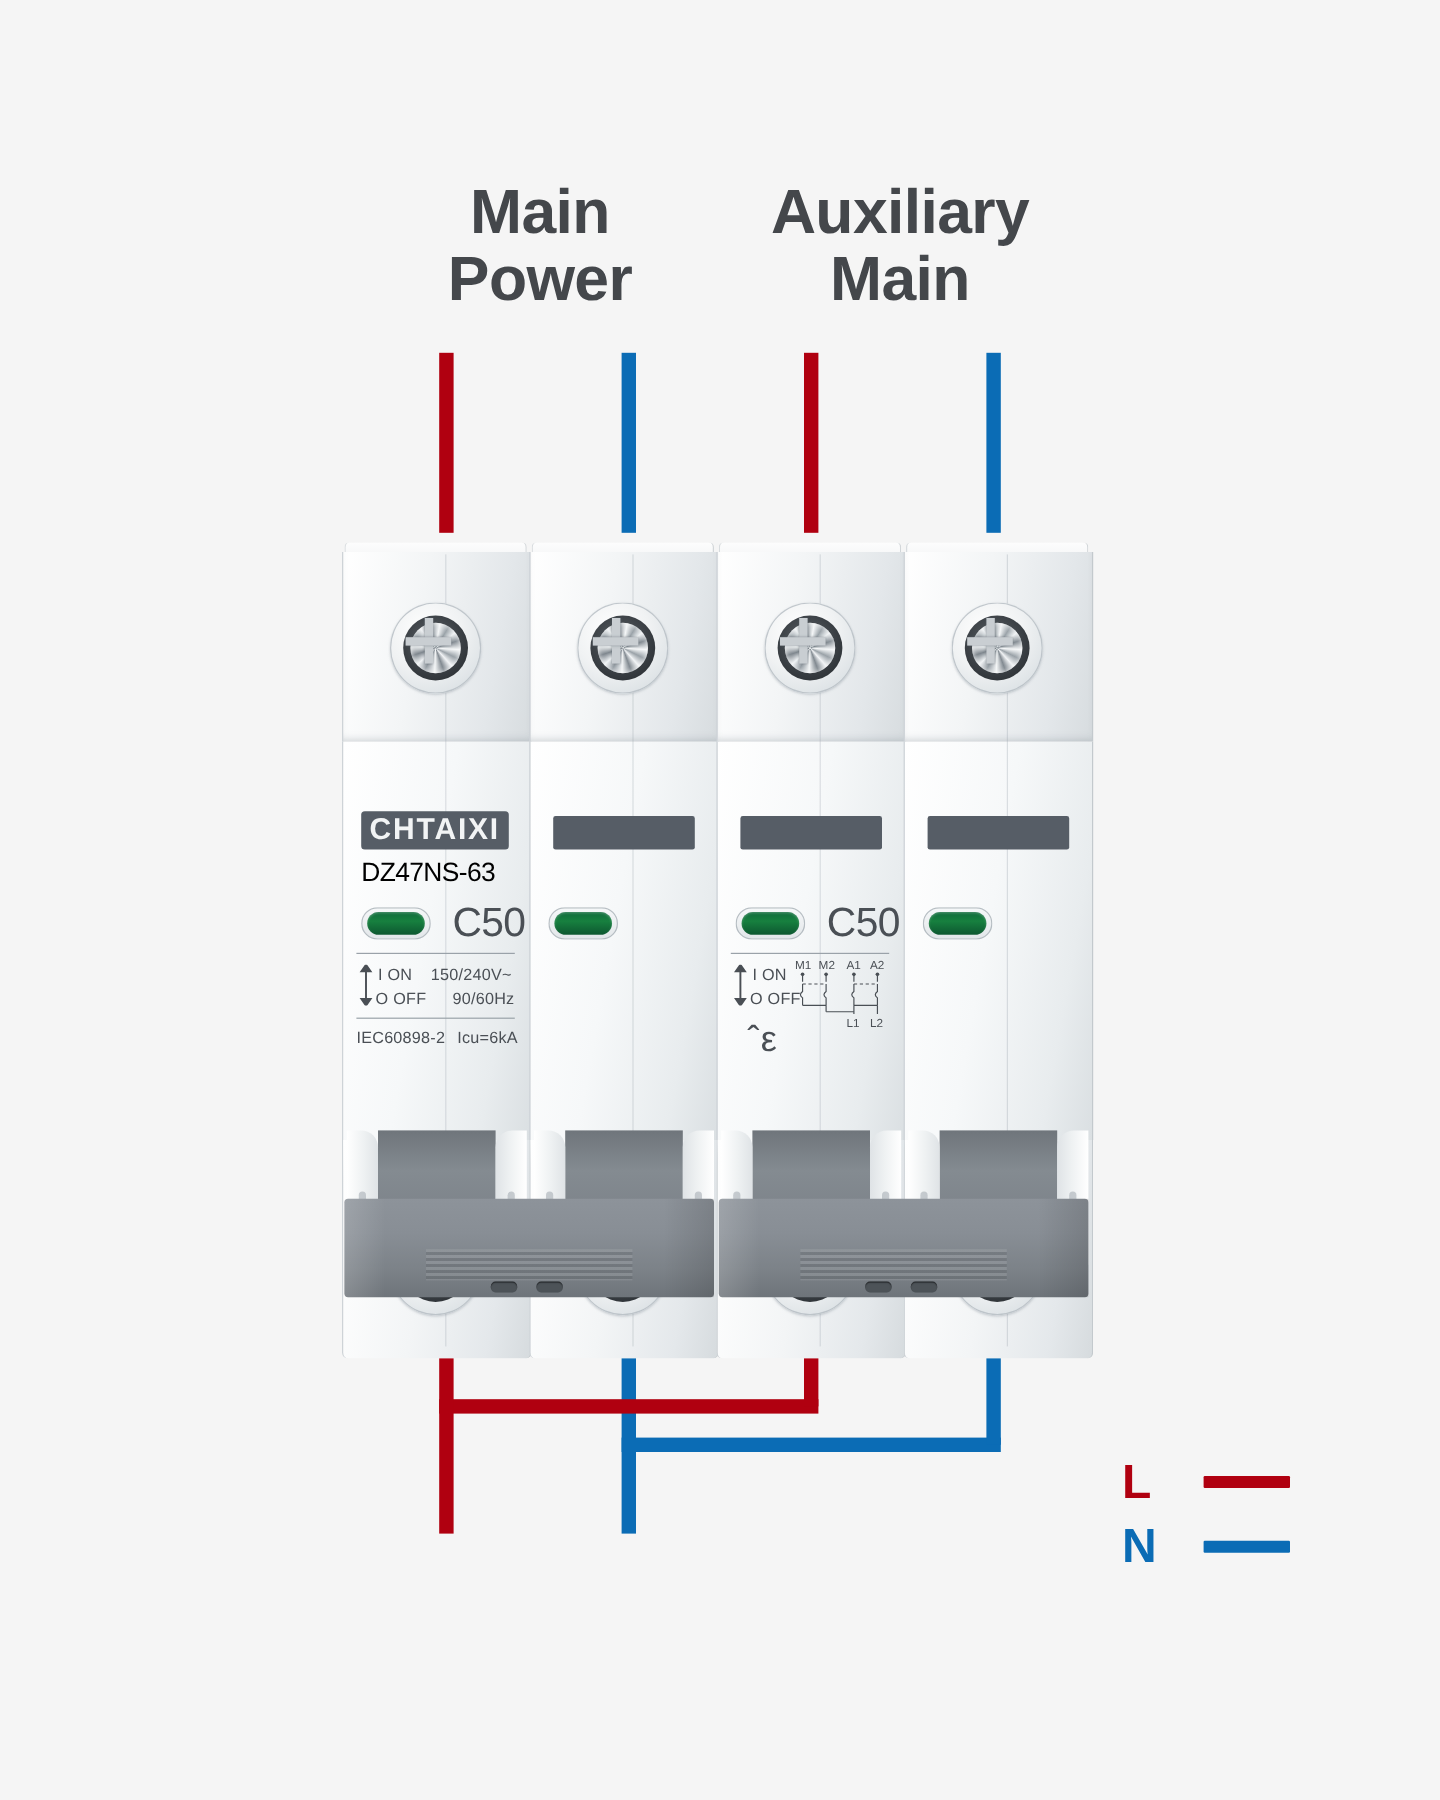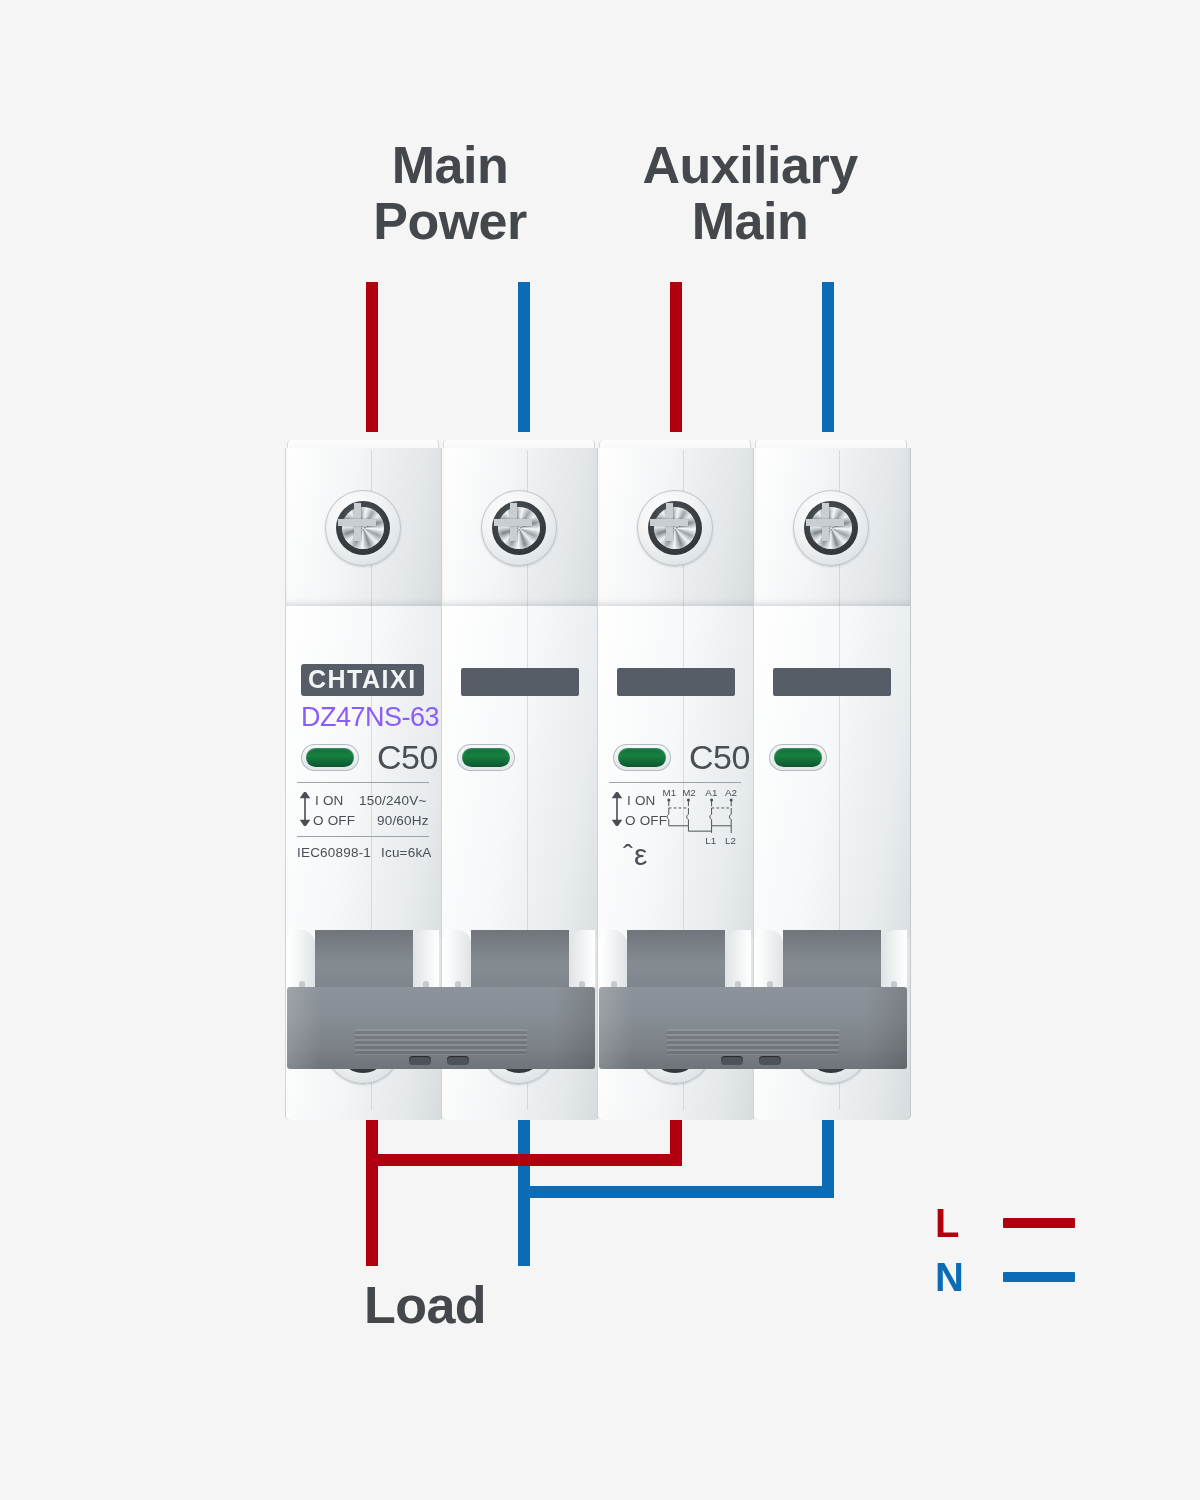--- a/index.html
+++ b/index.html
@@ -9,21 +9,21 @@
   body {
     width: 1200px;
     height: 1500px;
     background: #f5f5f5;
     font-family: "Liberation Sans", sans-serif;
     overflow: hidden;
     position: relative;
   }
   #stage {
     position: absolute;
-    left: 0; top: 0;
+    left: 0; top: 12px;
     width: 1200px;
     height: 1164px;
   }
   .abs { position: absolute; }
 
   
   .ann-label {
     position: absolute;
     color: #44474b;
     font-weight: bold;
@@ -179,22 +179,22 @@
     font-size: 25px;
     letter-spacing: 1.5px;
     padding: 3px 7px 4px 7px;
     border-radius: 3px;
     line-height: 1;
     font-family: "Liberation Sans", sans-serif;
   }
   .model-text {
     position: absolute;
     left: 8px; top: 88px;
-    color: #8b5cf6;
-    font-size: 27px;
+    color: #000000;
+    font-size: 22px;
     letter-spacing: -0.5px;
     line-height: 1;
     white-space: nowrap;
   }
   .led {
     position: absolute;
     width: 58px; height: 27px;
     border-radius: 14px;
     background: linear-gradient(180deg,#f6f8f9,#e2e6e9);
     box-shadow: inset 0 0 0 1px rgba(175,183,189,.9);
@@ -301,21 +301,20 @@
 <body>
 
 <div id="stage">
 
   <div class="ann-label" id="label-main">Main
 Power</div>
 
   <div class="ann-label" id="label-aux">Auxiliary
 Main</div>
 
-  <div class="ann-label" id="label-load">Load</div>
 
   <div class="wire abs" style="left:366px; top:282px; width:12px; height:150px; background:#b00010;"></div>
   <div class="wire abs" style="left:518px; top:282px; width:12px; height:150px; background:#0b6cb5;"></div>
   <div class="wire abs" style="left:670px; top:282px; width:12px; height:150px; background:#b00010;"></div>
   <div class="wire abs" style="left:822px; top:282px; width:12px; height:150px; background:#0b6cb5;"></div>
 
   <div id="breaker">
 
     <div class="pole" style="left:0px;">
       <div class="cap"></div>
@@ -349,21 +348,21 @@
           </g>
         </svg>
 
         <div class="spec" style="left:22px; top:176px;">I ON</div>
         <div class="spec" style="left:20px; top:196px;">O OFF</div>
         <div class="spec" style="left:66px; top:176px;">150/240V~</div>
         <div class="spec" style="left:84px; top:196px;">90/60Hz</div>
 
         <div class="hrule" style="left:4px; top:220px; width:132px;"></div>
 
-        <div class="spec" style="left:4px; top:228px;">IEC60898-1</div>
+        <div class="spec" style="left:4px; top:228px;">IEC60898-2</div>
         <div class="spec" style="left:88px; top:228px;">Icu=6kA</div>
       </div>
 
       <div class="screw" style="left:40px; top:578px;">
         <div class="recess">
           <div class="head"></div>
           <div class="cross-a"></div>
           <div class="cross-b"></div>
         </div>
       </div>

